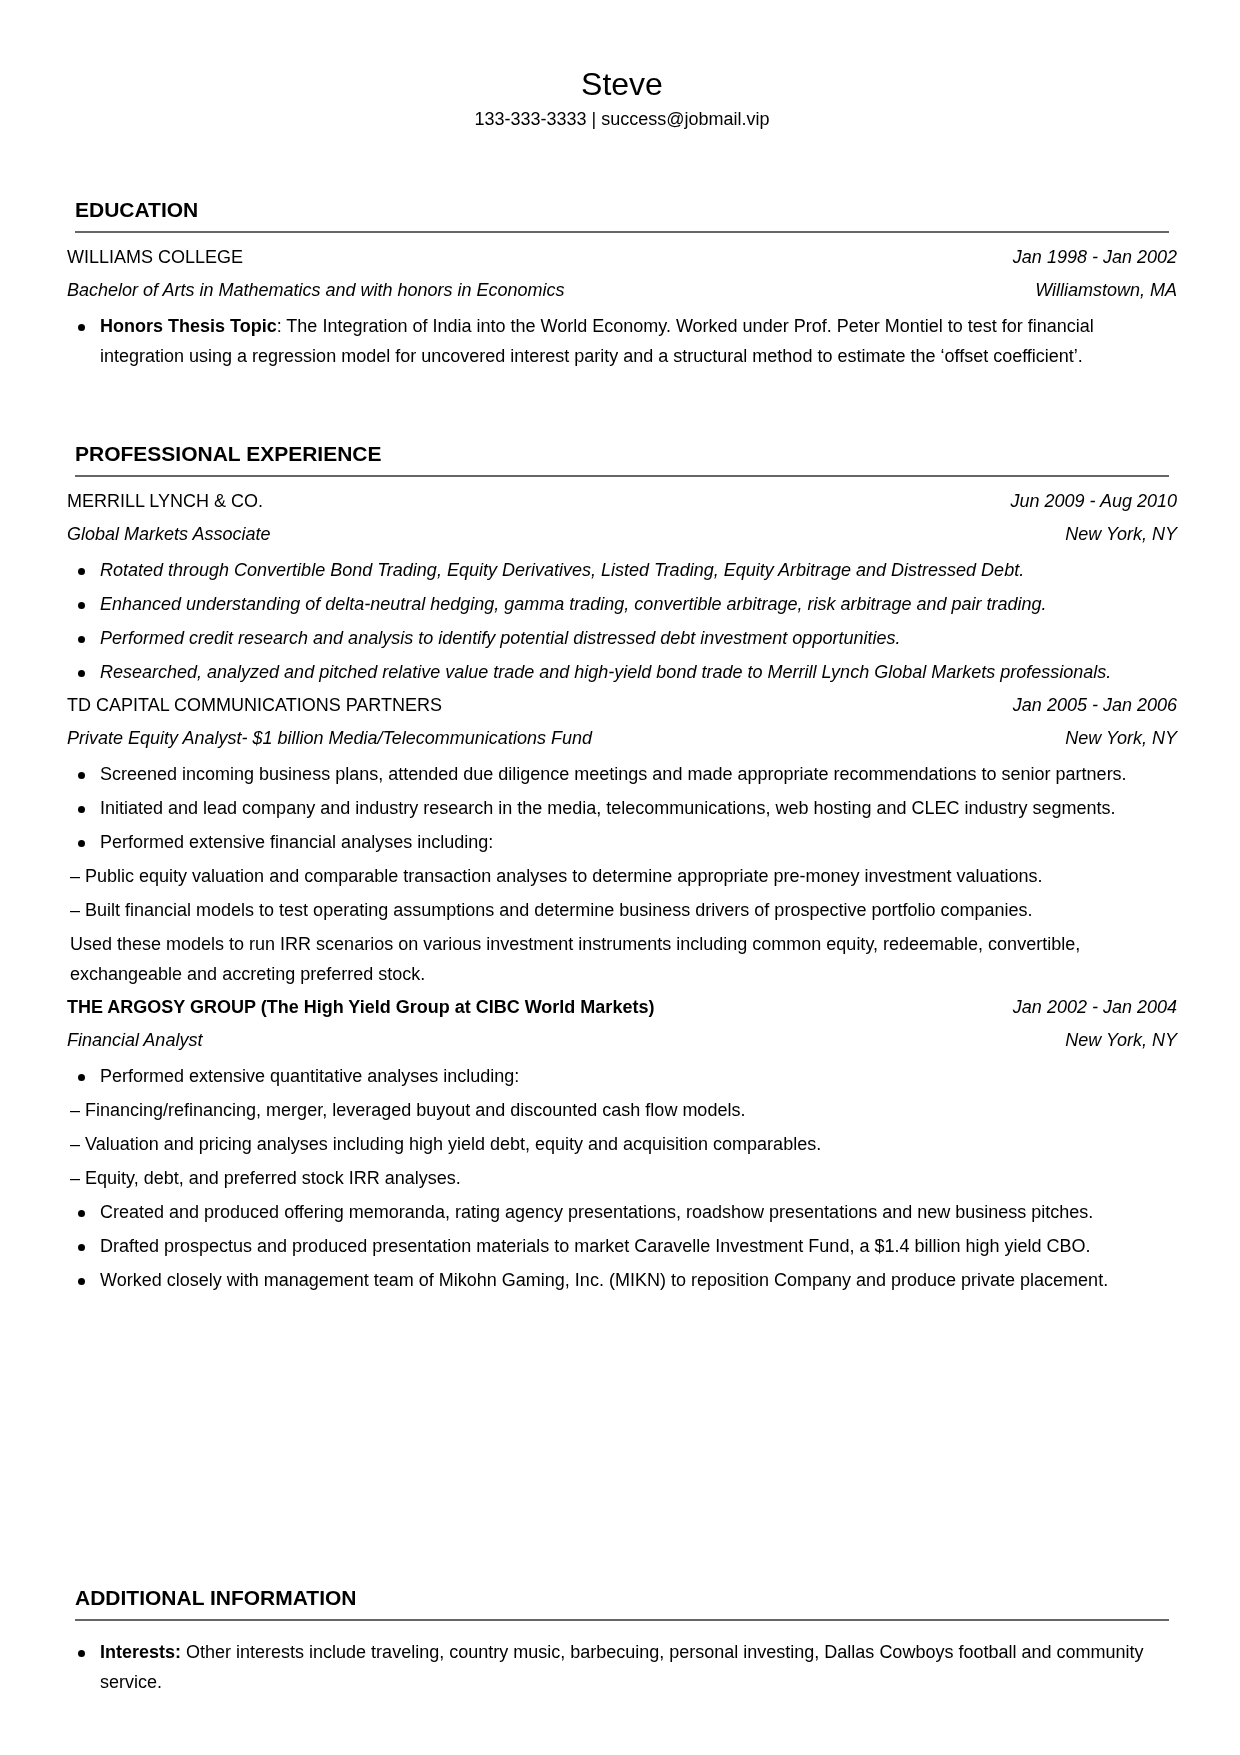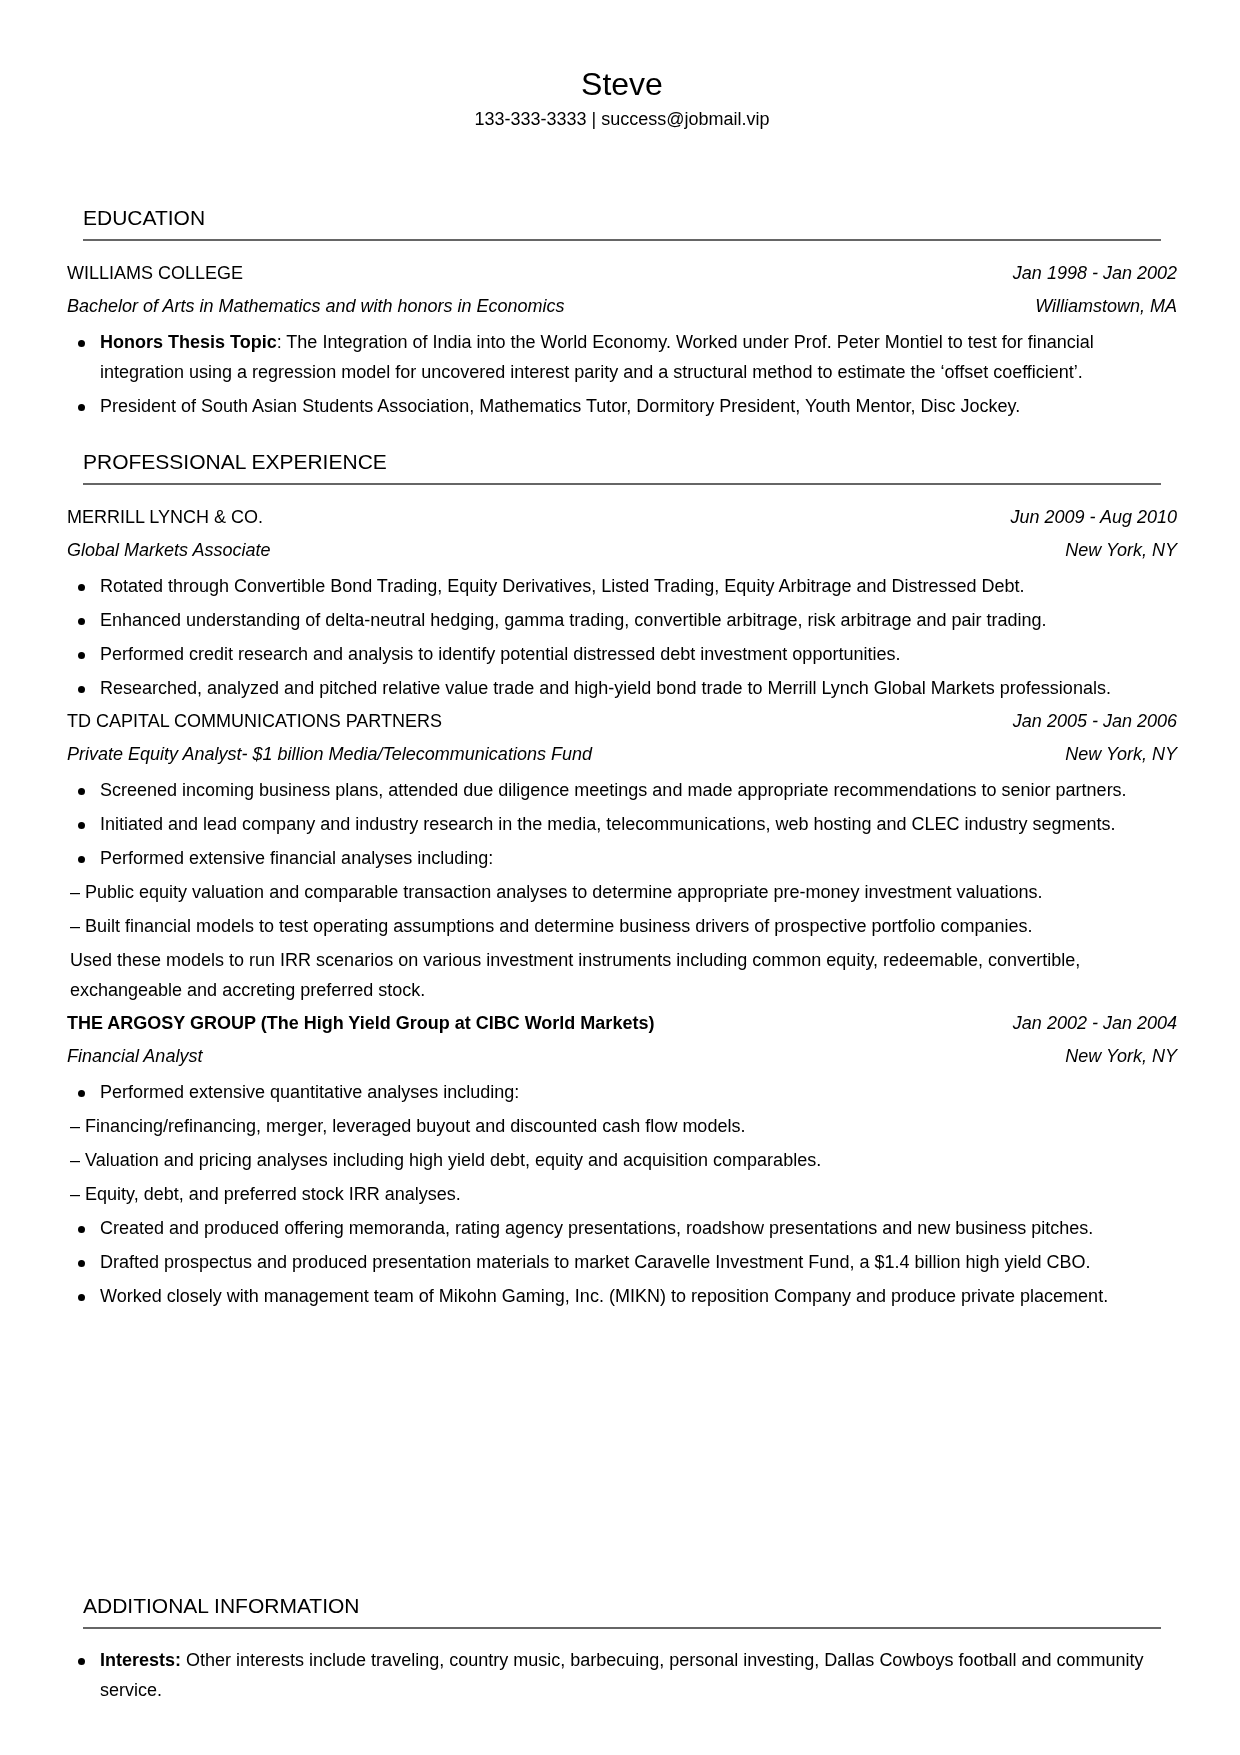--- a/index.html
+++ b/index.html
@@ -11,21 +11,21 @@
     .name {
       position: absolute; left: 0; width: 1110px; top: 64px;
       text-align: center; font-size: 32px; line-height: 40px;
     }
     .contact {
       position: absolute; left: 0; width: 1110px; top: 107px;
       text-align: center; font-size: 18px; line-height: 24px;
     }
     .section { position: absolute; left: 0; width: 1110px; }
     .section-title {
-      font-size: 21px; line-height: 30px; margin: 16px; font-weight: normal;
+      font-size: 21px; line-height: 30px; margin: 8px; font-weight: bold;
       padding-bottom: 6px; border-bottom: 2px solid #666;
     }
     .entry-row {
       display: flex; justify-content: space-between; align-items: flex-start;
       font-size: 18px; line-height: 33px; height: 33px;
     }
     .org { text-transform: none; }
     .italic { font-style: italic; }
     ul.bullets { list-style: none; margin: 0; padding: 0; }
     ul.bullets li {
@@ -55,38 +55,37 @@
       <div class="entry-row">
         <span class="org">WILLIAMS COLLEGE</span>
         <span class="italic">Jan 1998 - Jan 2002</span>
       </div>
       <div class="entry-row">
         <span class="italic">Bachelor of Arts in Mathematics and with honors in Economics</span>
         <span class="italic">Williamstown, MA</span>
       </div>
       <ul class="bullets" style="margin-top:2px;">
         <li><b>Honors Thesis Topic</b><span>: The Integration of India into the World Economy. Worked under Prof. Peter Montiel to test for financial integration using a regression model for uncovered interest parity and a structural method to estimate the ‘offset coefficient’.</span></li>
-        <li><span>President of South Asian Students Association, Mathematics Tutor, Dormitory President, Youth Mentor, Disc Jockey.</span></li>
       </ul>
     </div>
   </div>
 
   <div class="section" style="top:431px;">
     <h2 class="section-title">PROFESSIONAL EXPERIENCE</h2>
 
     <div style="margin-top:6px;">
       <div class="entry-row">
         <span class="org">MERRILL LYNCH &amp; CO.</span>
         <span class="italic">Jun 2009 - Aug 2010</span>
       </div>
       <div class="entry-row">
         <span class="italic">Global Markets Associate</span>
         <span class="italic">New York, NY</span>
       </div>
-      <ul class="bullets" style="margin-top:2px;">
+      <ul class="bullets" style="margin-top:2px;font-style:italic;">
         <li>Rotated through Convertible Bond Trading, Equity Derivatives, Listed Trading, Equity Arbitrage and Distressed Debt.</li>
         <li>Enhanced understanding of delta-neutral hedging, gamma trading, convertible arbitrage, risk arbitrage and pair trading.</li>
         <li>Performed credit research and analysis to identify potential distressed debt investment opportunities.</li>
         <li>Researched, analyzed and pitched relative value trade and high-yield bond trade to Merrill Lynch Global Markets professionals.</li>
       </ul>
     </div>
 
     <div style="margin-top:-2px;">
       <div class="entry-row">
         <span class="org">TD CAPITAL COMMUNICATIONS PARTNERS</span>

